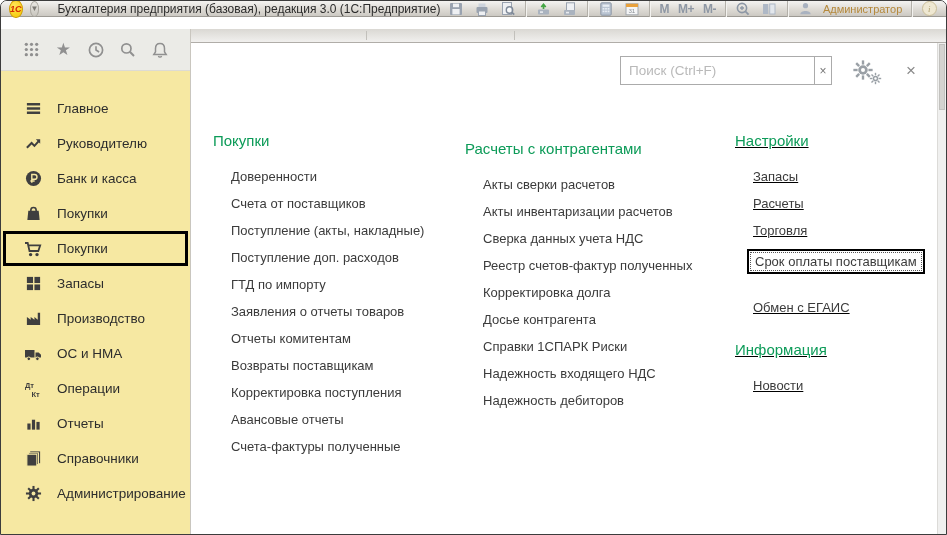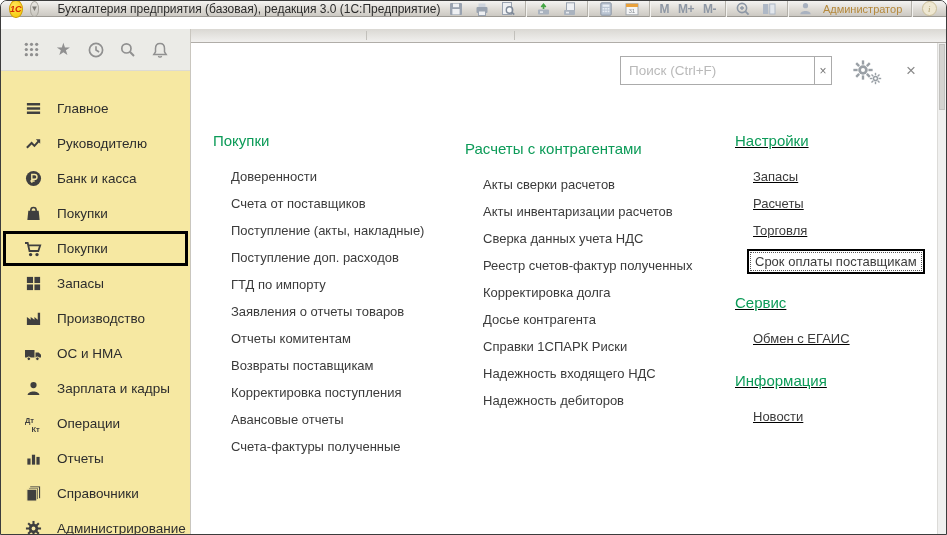--- a/index.html
+++ b/index.html
@@ -321,29 +321,20 @@
               <rect x="1" y="5" width="9.5" height="7.5" fill="#3f3f3f"></rect>
               <path d="M11.5 7.5 h3.2 l2.3 2.3 v2.7 h-5.5 z" fill="#3f3f3f"></path>
               <circle cx="4.8" cy="13.8" r="1.8" fill="#3f3f3f" stroke="#f6e8a2"></circle>
               <circle cx="13.4" cy="13.8" r="1.8" fill="#3f3f3f" stroke="#f6e8a2"></circle>
             </svg>
           </span>
         <span>ОС и НМА</span>
       </div>
       <div class="menu-item">
         <span class="mi-icon">
-            <svg width="17" height="17" viewBox="0 0 18 18">
-              <circle cx="9" cy="5.4" r="3.3" fill="#3f3f3f"></circle>
-              <path d="M2.8 16 c0-5.2 12.4-5.2 12.4 0 z" fill="#3f3f3f"></path>
-            </svg>
-          </span>
-        <span>Зарплата и кадры</span>
-      </div>
-      <div class="menu-item">
-        <span class="mi-icon">
             <svg width="19" height="18" viewBox="0 0 19 18">
               <text x="1" y="8" font-size="7.5" font-weight="bold" fill="#3f3f3f" font-family="Liberation Sans, sans-serif">Дт</text>
               <text x="7.5" y="16.5" font-size="7.5" font-weight="bold" fill="#3f3f3f" font-family="Liberation Sans, sans-serif">Кт</text>
             </svg>
           </span>
         <span>Операции</span>
       </div>
       <div class="menu-item">
         <span class="mi-icon">
             <svg width="17" height="17" viewBox="0 0 18 18">
@@ -469,21 +460,20 @@
       <div class="section">
         <div class="section-title">Настройки</div>
         <div class="fn-link">Запасы</div>
         <div class="fn-link">Расчеты</div>
         <div class="fn-link">Торговля</div>
         <div class="fn-link focused">
           <span class="focus-outer"><span class="focus-inner">Срок оплаты поставщикам</span></span>
         </div>
       </div>
       <div class="section">
-        <div class="section-title">Сервис</div>
         <div class="fn-link">Обмен с ЕГАИС</div>
       </div>
       <div class="section">
         <div class="section-title">Информация</div>
         <div class="fn-link">Новости</div>
       </div>
     </div>
 
     <div class="scrollbar">
       <div class="scroll-thumb"></div>

